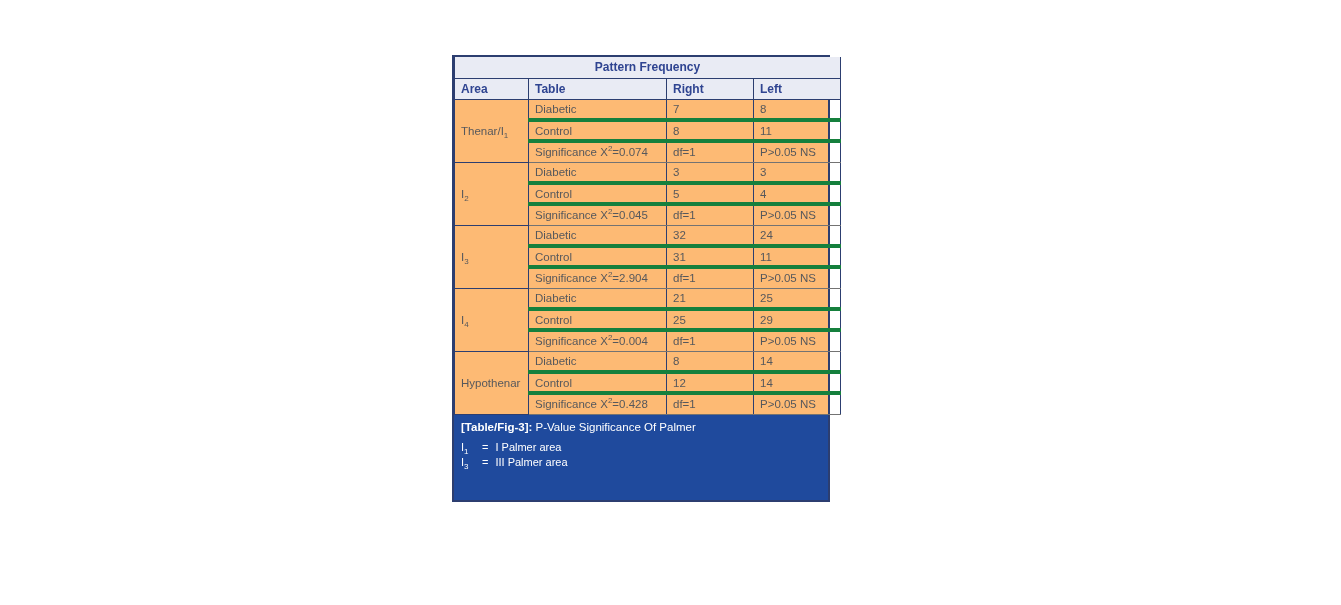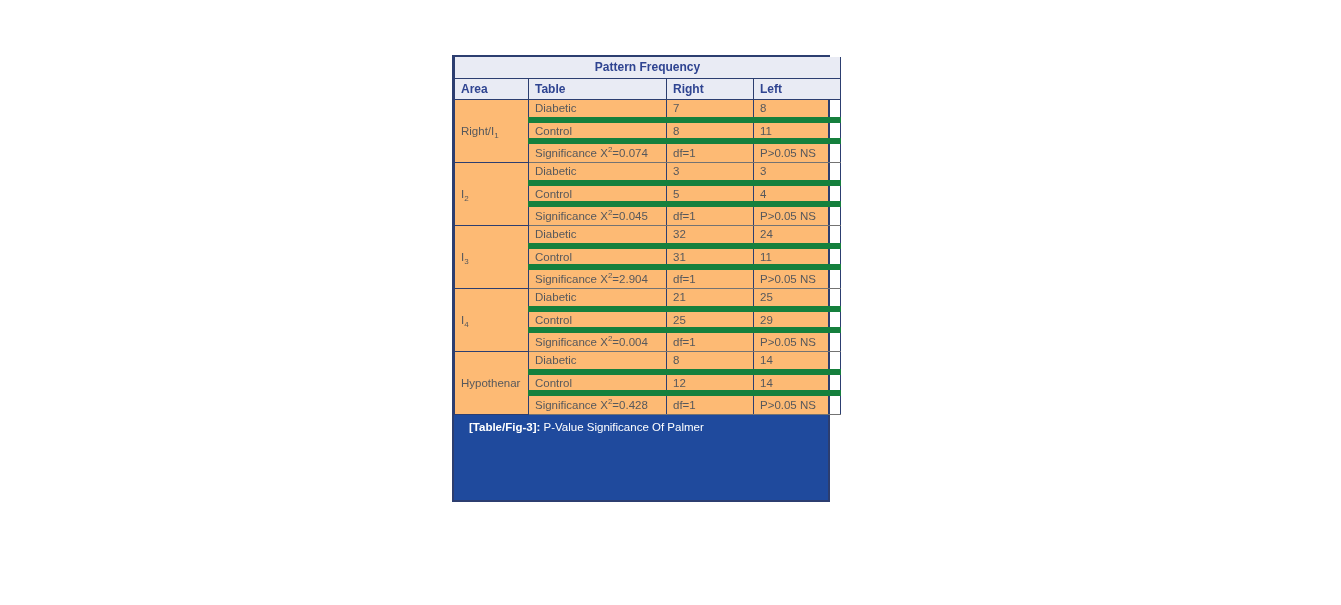--- a/index.html
+++ b/index.html
@@ -58,30 +58,30 @@
 
   td.num, th.num { text-align: center; padding: 0; }
   td.pre { white-space: pre; }
 
   td.area {
     vertical-align: top;
     padding-top: 3px;
     border-bottom: 1px solid #2c3e70;
   }
 
-  tr.mid td.cell { border-bottom: 6px solid #15803d; }
+  tr.mid td.cell { border-bottom: 4px solid #15803d; }
   tr.end td.cell { border-bottom: 1px solid #737373; }
 
   sub { font-size: 8px; line-height: 0; }
   sup { font-size: 8px; line-height: 0; }
 
   .footer {
     background: #1f4a9d;
     color: #ffffff;
-    padding: 5px 8px 4px 15px;
+    padding: 5px 8px 4px 7px;
     min-height: 85px;
   }
   .footer .cap { font-size: 11.5px; line-height: 15px; margin-bottom: 5px; }
   .footer .cap .b { font-weight: bold; }
   .footer .leg-line { font-size: 11px; line-height: 15px; }
   .footer .sym { display: inline-block; min-width: 21px; }
   .footer .eq { margin-right: 7px; }
 </style>
 </head>
 <body>
@@ -101,21 +101,21 @@
     </tr>
 
     <tr class="head-row">
       <th>Area</th>
       <th>Table</th>
       <th class="num">Right</th>
       <th>Left</th>
     </tr>
 
     <tr class="mid">
-      <td class="area" rowspan="3"><span>Right/I</span><sub>1</sub></td>
+      <td class="area" rowspan="3"><span>Thenar/I</span><sub>1</sub></td>
       <td class="cell">Diabetic</td>
       <td class="cell num">7</td>
       <td class="cell">8</td>
     </tr>
     <tr class="mid">
       <td class="cell">Control</td>
       <td class="cell num">8</td>
       <td class="cell">11</td>
     </tr>
     <tr class="end">
@@ -192,14 +192,20 @@
       <td class="cell pre">P&gt;0.05  NS</td>
     </tr>
   </tbody>
     </table>
 
   <div class="footer">
     <div class="cap">
       <span class="b">[Table/Fig-3]:</span>
       <span>P-Value Significance Of Palmer</span>
     </div>
+    <div class="leg-line">
+      <span class="sym"><span>I</span><sub>1</sub></span><span class="eq">=</span><span>I Palmer area</span>
+    </div>
+    <div class="leg-line">
+      <span class="sym"><span>I</span><sub>3</sub></span><span class="eq">=</span><span>III Palmer area</span>
+    </div>
   </div>
 </div>
 
 </body></html>

